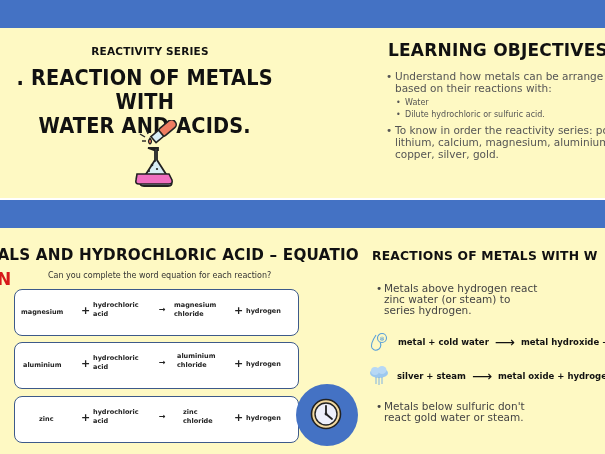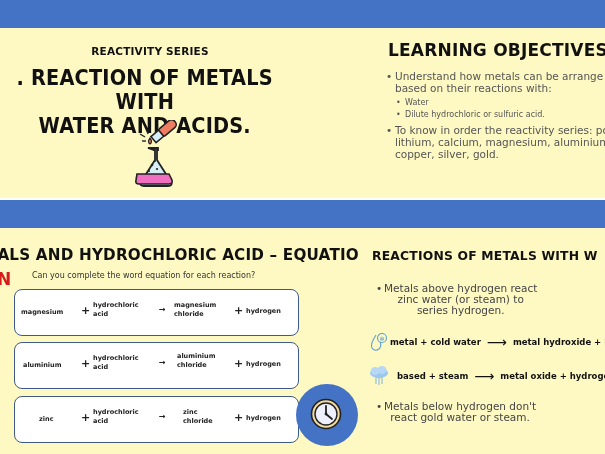--- a/index.html
+++ b/index.html
@@ -26,35 +26,35 @@
   #s2 ul { position: absolute; top: 70px; left: 28px; width: 260px; list-style: none; }
   #s2 li { position: relative; padding-left: 9px; font-size: 10.5px; line-height: 12px; color: #555; white-space: nowrap; }
   #s2 li::before { content: "•"; position: absolute; left: 0; }
   #s2 li.sub { padding-left: 19px; font-size: 8px; line-height: 12px; }
   #s2 li.sub::before { left: 10px; }
   #s2 li.gap { margin-top: 3px; }
 
   
   #s3 .title { position: absolute; top: 45px; left: -12px; font-size: 16px; white-space: nowrap; transform: scaleX(0.95); transform-origin: left top; }
   #s3 .redN { position: absolute; top: 69px; left: -3px; font-size: 17px; color: #d71a1a; font-weight: bold; }
-  #s3 .prompt { position: absolute; top: 71px; left: 32px; font-size: 8px; color: #333; white-space: nowrap; }
+  #s3 .prompt { position: absolute; top: 71px; left: 48px; font-size: 8px; color: #333; white-space: nowrap; }
   #s3 .eq { position: absolute; left: 14px; width: 285px; height: 47px; border: 1.5px solid #3d5a8a; border-radius: 8px; background: #fff; font-size: 6.5px; font-weight: bold; color: #222; }
   #s3 .eq span { position: absolute; line-height: 8px; }
   #s3 .eq .plus { font-size: 11px; top: 17px; }
   #s3 .eq .arrow { font-size: 8px; top: 16px; }
   #s3 .clock-circle { position: absolute; left: 296px; top: 184px; width: 62px; height: 62px; border-radius: 50%; background: #4472c4; }
   #s3 .clock { position: absolute; left: 14px; top: 14px; width: 32px; height: 32px; }
 
   
   #s4 .title { position: absolute; top: 48px; left: 14px; font-size: 13px; white-space: nowrap; transform: scaleX(0.95); transform-origin: left top; }
-  #s4 .bullet { position: absolute; left: 26px; font-size: 10.5px; line-height: 11px; color: #444; text-align: center; }
+  #s4 .bullet { position: absolute; left: 26px; font-size: 10.5px; line-height: 11px; color: #444; }
   #s4 .bullet::before { content: "•"; position: absolute; left: -8px; }
   #s4 .row { position: absolute; left: 10px; height: 22px; display: flex; align-items: center; white-space: nowrap; font-size: 8.5px; font-weight: bold; color: #111; }
   #s4 .row svg { flex: none; }
-  #s4 .row .lhs { margin-left: 0; }
+  #s4 .row .lhs { margin-left: 8px; }
   #s4 .row .arr { margin: 0 6px; font-size: 14px; font-weight: normal; }
 </style>
 </head>
 <body>
 
 <div class="slide" id="s1">
   <div class="bar"></div>
   <div class="kicker heavy">REACTIVITY SERIES</div>
   <div class="title heavy">
     <div>. REACTION OF METALS WITH</div>
@@ -173,22 +173,22 @@
 
   <div class="row" style="top:165px">
     <svg width="22" height="22" viewBox="0 0 22 22">
       <ellipse cx="11" cy="8" rx="9" ry="5" fill="#9cc8ef"></ellipse>
       <ellipse cx="7" cy="6" rx="4" ry="4" fill="#b7d8f5"></ellipse>
       <ellipse cx="14" cy="5" rx="4.5" ry="4" fill="#b7d8f5"></ellipse>
       <line x1="8" y1="12" x2="8" y2="19" stroke="#7fb3e3" stroke-width="1"></line>
       <line x1="11" y1="12" x2="11" y2="20" stroke="#7fb3e3" stroke-width="1"></line>
       <line x1="14" y1="12" x2="14" y2="19" stroke="#7fb3e3" stroke-width="1"></line>
     </svg>
-    <span class="lhs" style="margin-left:7px">based + steam</span>
+    <span class="lhs" style="margin-left:7px">silver + steam</span>
     <span class="arr">⟶</span>
     <span>metal oxide + hydrogen</span>
   </div>
 
   <div class="bullet" style="top:201px">
-    <div>Metals below hydrogen don't</div>
+    <div>Metals below sulfuric don't</div>
     <div>react gold water or steam.</div>
   </div>
 </div>
 
 </body></html>

